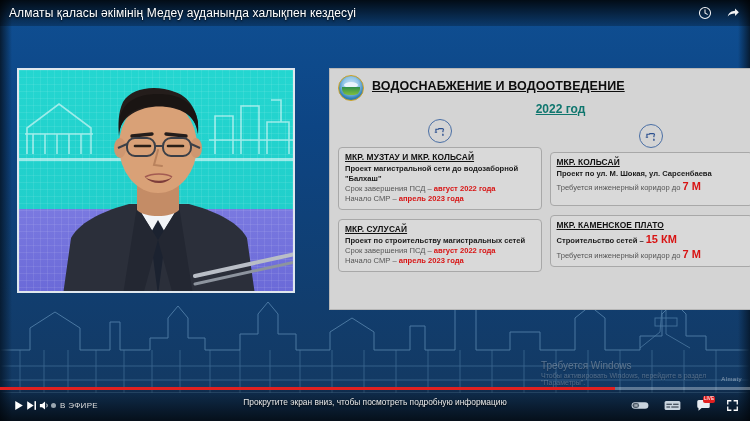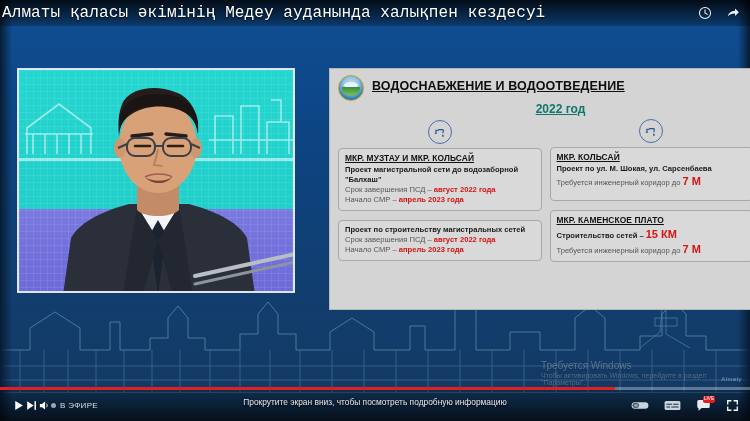--- a/index.html
+++ b/index.html
@@ -18,24 +18,23 @@
 
   
   #top-bar {
     position: absolute; left: 0; top: 0;
     width: 750px; height: 26px;
     background: linear-gradient(to bottom, rgba(0,0,0,.85), rgba(0,0,0,.25));
     display: flex; align-items: center;
     z-index: 40;
   }
   #video-title {
-    color: #fff; font-size: 16px; letter-spacing: .1px;
-    margin-left: 2px; white-space: nowrap;
+    color: #fff; font-size: 12px; letter-spacing: .1px;
+    margin-left: 9px; white-space: nowrap;
     text-shadow: 0 1px 2px rgba(0,0,0,.9);
-    font-family: Liberation Mono, monospace;
   }
   #top-actions {
     margin-left: auto; margin-right: 10px;
     display: flex; align-items: center; gap: 14px;
   }
   .top-ic { width: 14px; height: 14px; opacity: .95; display:block; }
 
   
   #broadcast {
     position: absolute; left: 0; top: 0;
@@ -327,20 +326,21 @@
           </div>
 
           <div class="card tall">
             <div class="card-title">МКР. МУЗТАУ И МКР. КОЛЬСАЙ</div>
             <div class="line b">Проект магистральной сети до водозаборной "Балхаш"</div>
             <div class="line muted"><span>Срок завершения ПСД – </span><span class="red">август 2022 года</span></div>
             <div class="line muted"><span>Начало СМР – </span><span class="red">апрель 2023 года</span></div>
           </div>
 
           <div class="card">
+            <div class="card-title">МКР. СУЛУСАЙ</div>
             <div class="line b">Проект по строительству магистральных сетей</div>
             <div class="line muted"><span>Срок завершения ПСД – </span><span class="red">август 2022 года</span></div>
             <div class="line muted"><span>Начало СМР – </span><span class="red">апрель 2023 года</span></div>
           </div>
         </div>
 
         <div class="col">
           <div class="tap-wrap">
             <div class="tap-icon">
               <svg width="14" height="14" viewBox="0 0 24 24" fill="#2b4f8e">

